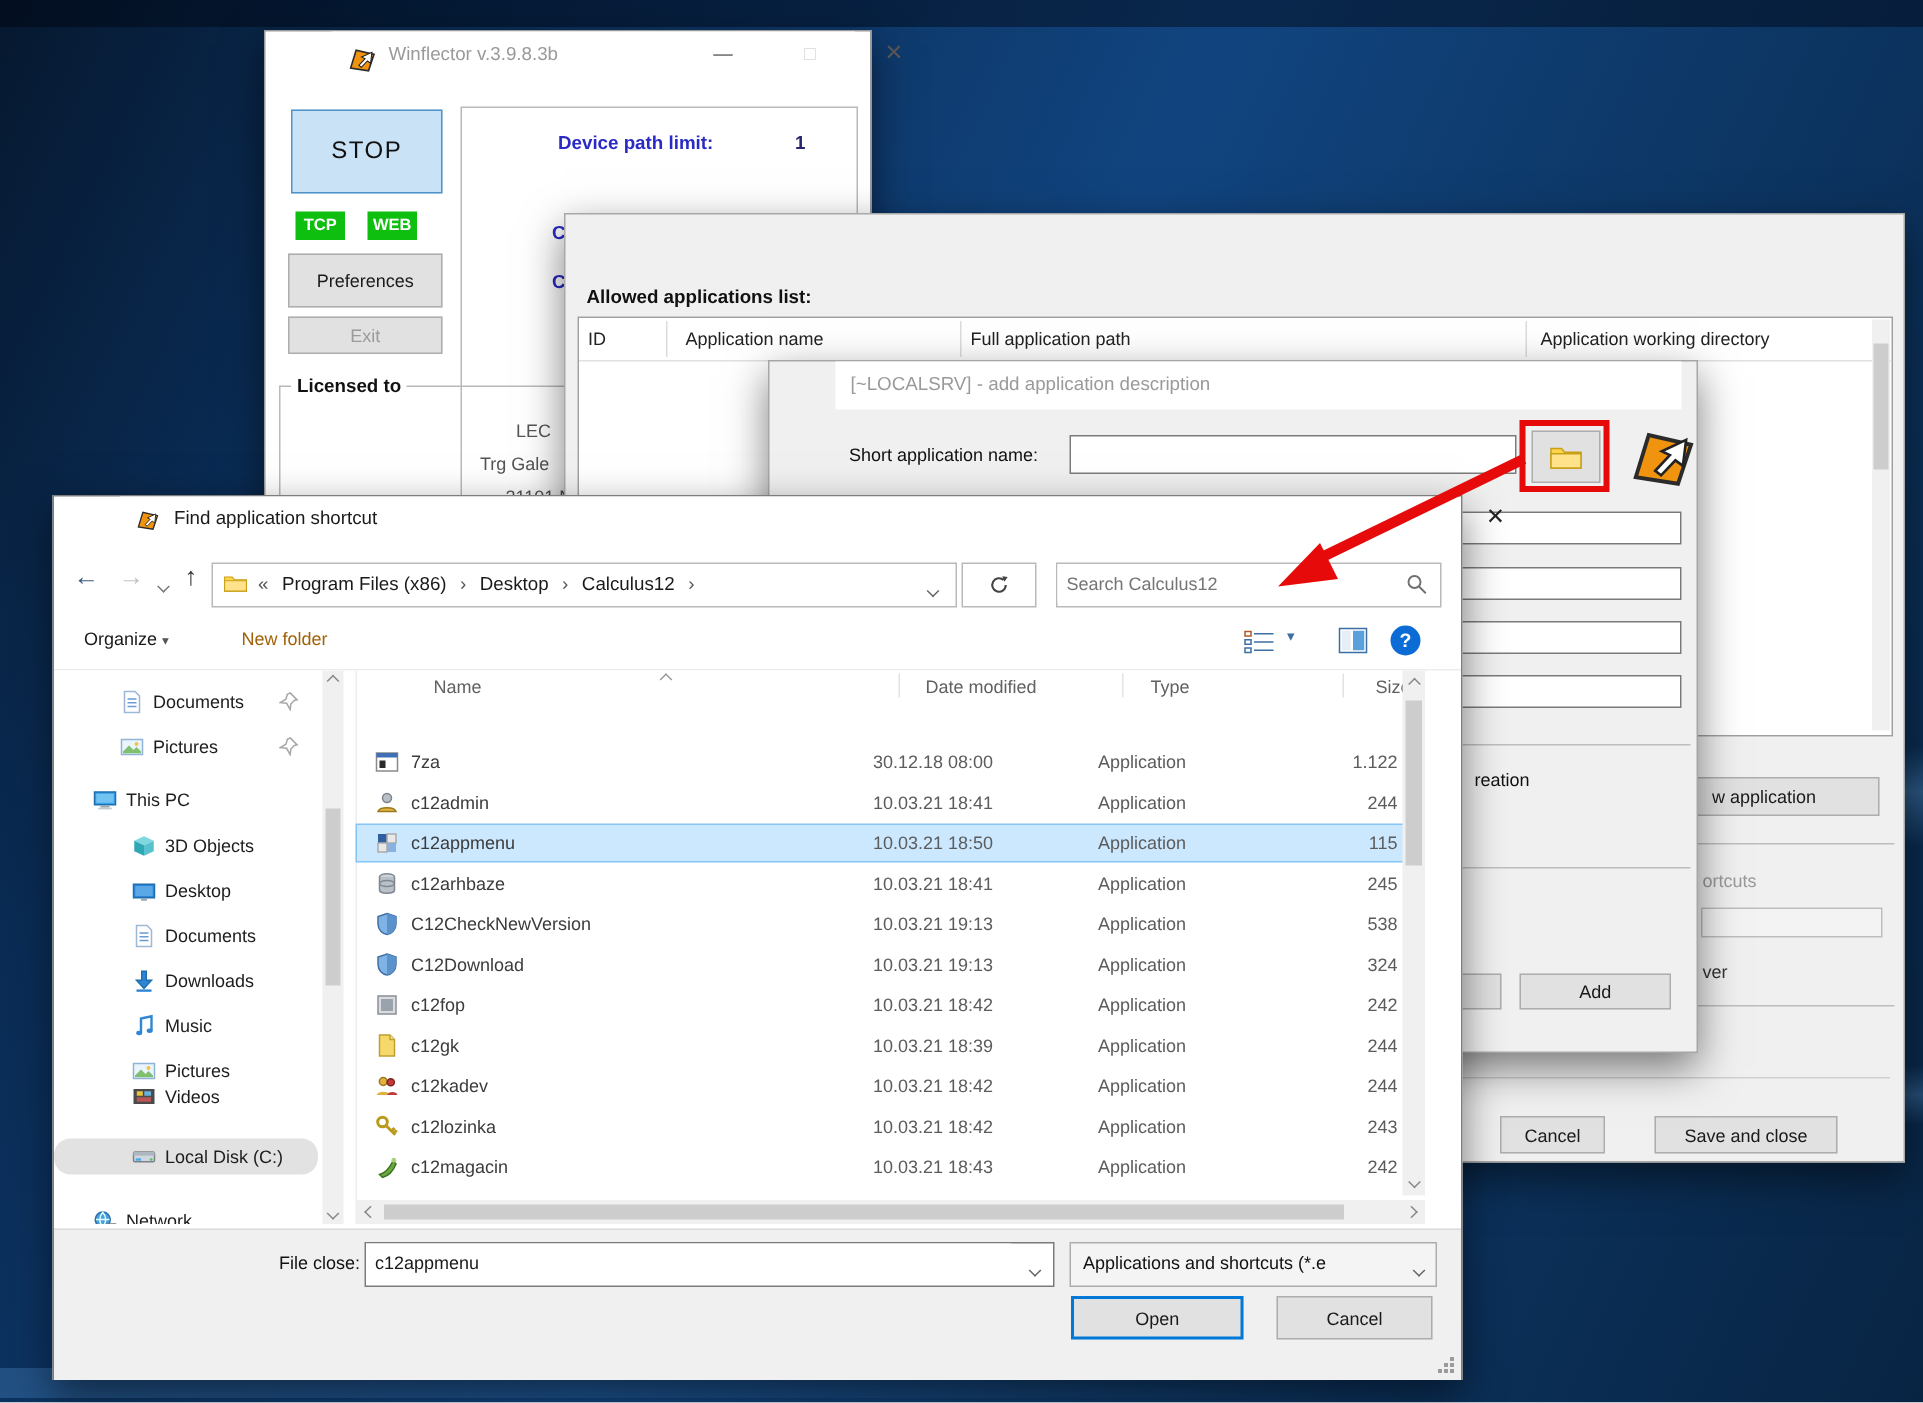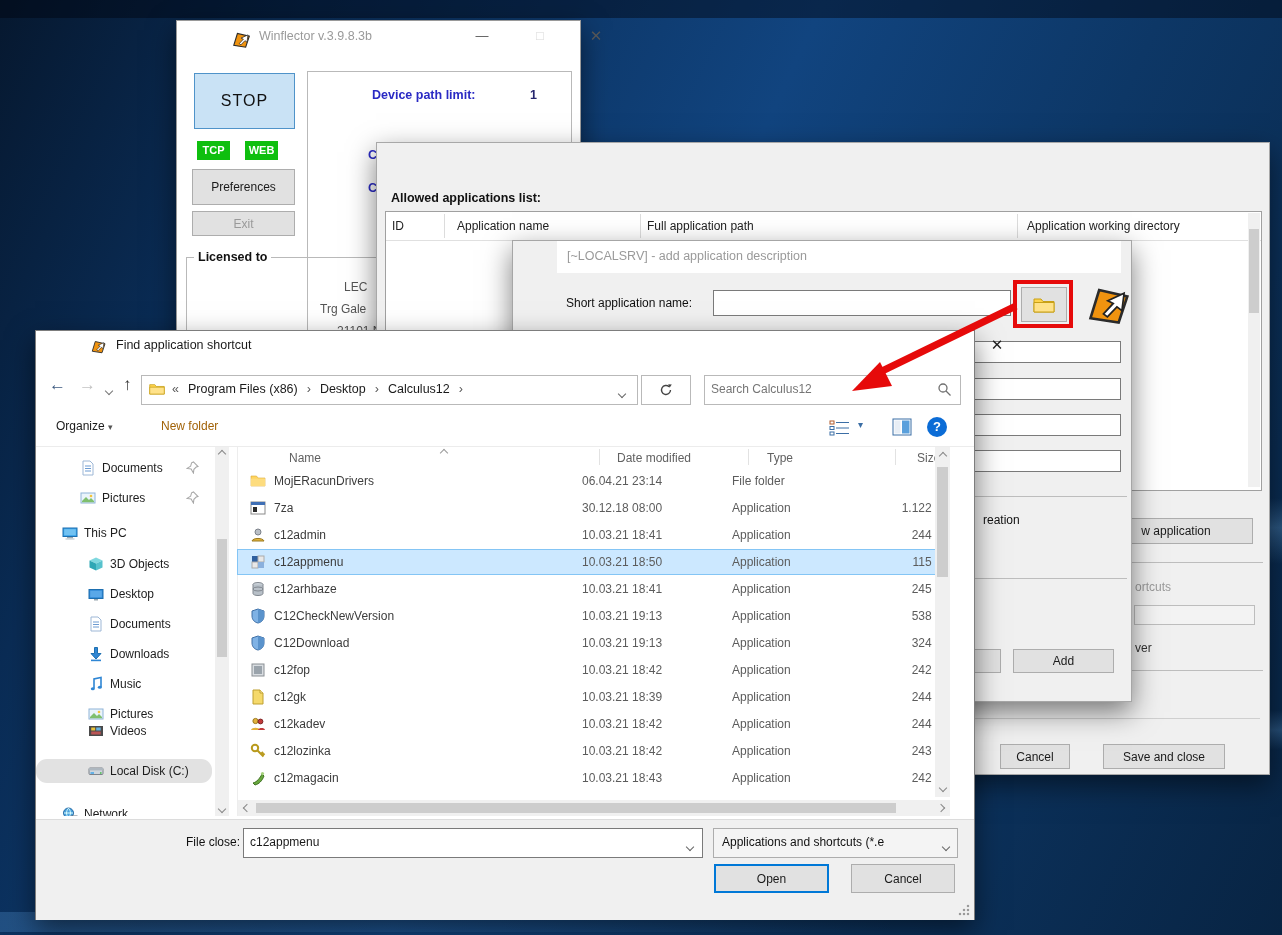--- a/index.html
+++ b/index.html
@@ -386,32 +386,20 @@
       <span class="t hd" style="left:51px;top:4px;">Name</span>
       <span class="abs" style="left:203px;top:-2px;"><i class="chev sm up" style="border-color:#9a9a9a;"></i></span>
       <span class="t hd" style="left:379px;top:4px;">Date modified</span>
       <span class="t hd" style="left:529px;top:4px;">Type</span>
       <span class="t hd" style="left:679px;top:4px;">Size</span>
       <span class="colsep" style="left:361px;"></span>
       <span class="colsep" style="left:510px;"></span>
       <span class="colsep" style="left:657px;"></span>
     </div>
     <div id="filerows" class="abs" style="left:0;top:22px;width:712px;height:330px;">
-        <div class="fd-row" style="top: 0px; left: 0px; width: 710px;">
-          <span class="icon">
-            <svg viewBox="0 0 16 16" width="100%" height="100%">
-              <path d="M1 3h5.5l1.5 2H15v8H1z" fill="#ffd45e" stroke="#d8a935" stroke-width=".6"></path>
-              <path d="M1 5.6h14V13H1z" fill="#fddc7e"></path>
-            </svg>
-          </span>
-          <span class="nm">MojERacunDrivers</span>
-          <span class="dt">06.04.21 23:14</span>
-          <span class="tp">File folder</span>
-          <span class="sz"></span>
-        </div>
         <div class="fd-row" style="top: 27px; left: 0px; width: 710px;">
           <span class="icon">
             <svg viewBox="0 0 16 16" width="100%" height="100%">
               <rect x="1" y="2" width="14" height="12" fill="#fff" stroke="#8a8a8a"></rect>
               <rect x="1" y="2" width="14" height="3" fill="#3f6fb5"></rect>
               <rect x="3" y="7" width="4" height="5" fill="#2b2b2b"></rect>
             </svg>
           </span>
           <span class="nm">7za</span>
           <span class="dt">30.12.18 08:00</span>

